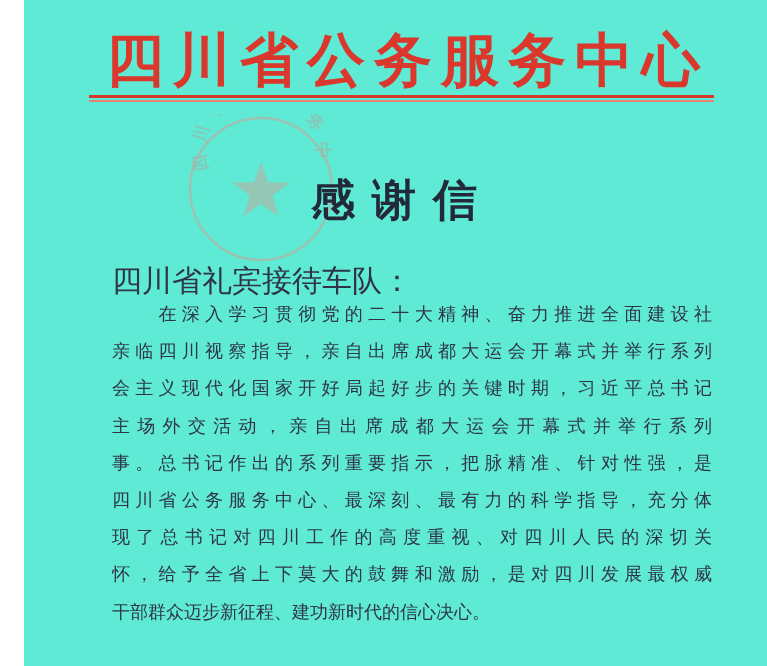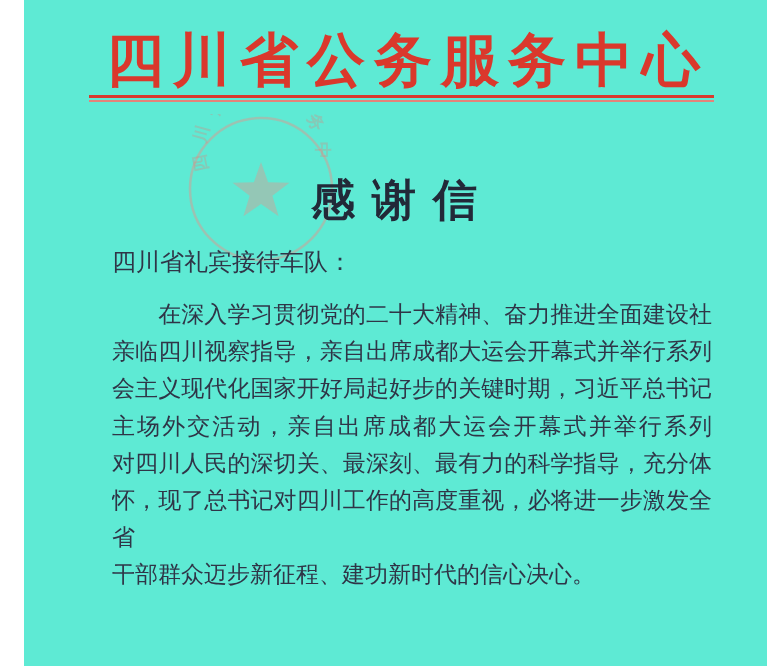--- a/index.html
+++ b/index.html
@@ -52,31 +52,31 @@
     font-size: 44px;
     font-weight: bold;
     color: #222938;
     letter-spacing: 17px;
     white-space: nowrap;
   }
 
   
   .salutation {
     position: absolute;
-    top: 244px;
+    top: 262px;
     left: 88px;
     width: 600px;
-    font-size: 24px;
+    font-size: 30px;
     line-height: 37px;
     color: #2f3547;
     white-space: nowrap;
   }
   .body { position: absolute; top: 296px; left: 88px; width: 600px; }
   .body-line {
-    font-size: 23px;
+    font-size: 18px;
     line-height: 37.2px;
     color: #2f3547;
     text-align: justify;
     text-align-last: justify;
     overflow: hidden;
   }
   .body-line:last-child { text-align-last: left; }
 </style>
 </head>
 <body>
@@ -103,18 +103,20 @@
 
   <h1 class="doc-title">感谢信</h1>
 
   <div class="salutation">四川省礼宾接待车队：</div>
 
   <div class="body">
       <div class="body-line">　　在深入学习贯彻党的二十大精神、奋力推进全面建设社</div>
       <div class="body-line">亲临四川视察指导，亲自出席成都大运会开幕式并举行系列</div>
       <div class="body-line">会主义现代化国家开好局起好步的关键时期，习近平总书记</div>
       <div class="body-line">主场外交活动，亲自出席成都大运会开幕式并举行系列</div>
-      <div class="body-line">对四川人民的深切关、最深刻、最有力的科学指导，充分体</div>
-      <div class="body-line">怀，现了总书记对四川工作的高度重视，必将进一步激发全省</div>
+      <div class="body-line">事。总书记作出的系列重要指示，把脉精准、针对性强，是</div>
+      <div class="body-line">四川省公务服务中心、最深刻、最有力的科学指导，充分体</div>
+      <div class="body-line">现了总书记对四川工作的高度重视、对四川人民的深切关</div>
+      <div class="body-line">怀，给予全省上下莫大的鼓舞和激励，是对四川发展最权威</div>
       <div class="body-line">干部群众迈步新征程、建功新时代的信心决心。</div>
     </div>
 
 </div>
 
 </body></html>

